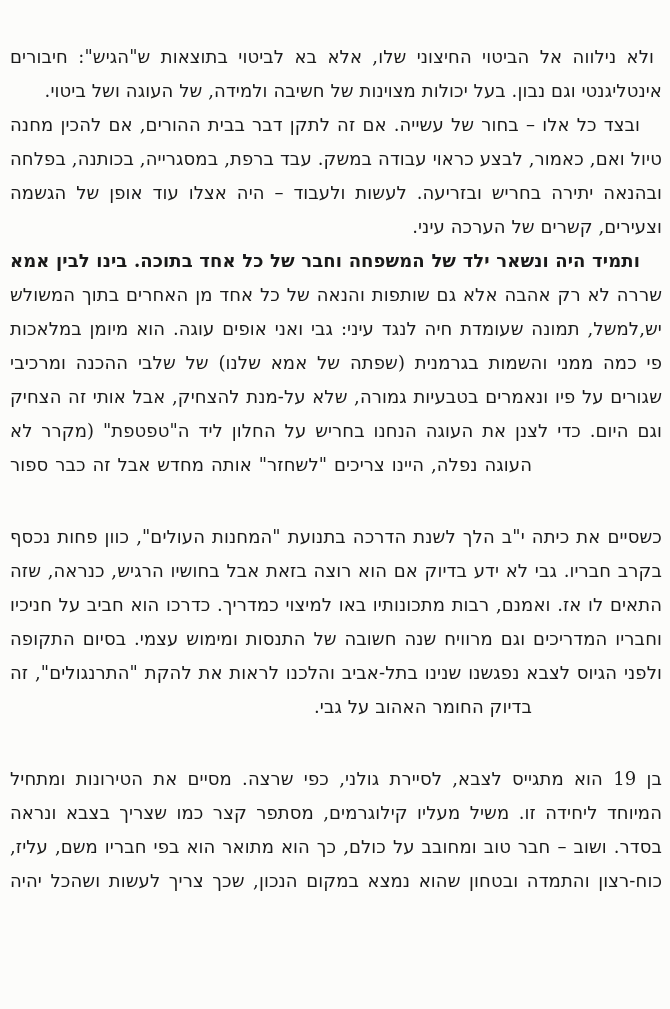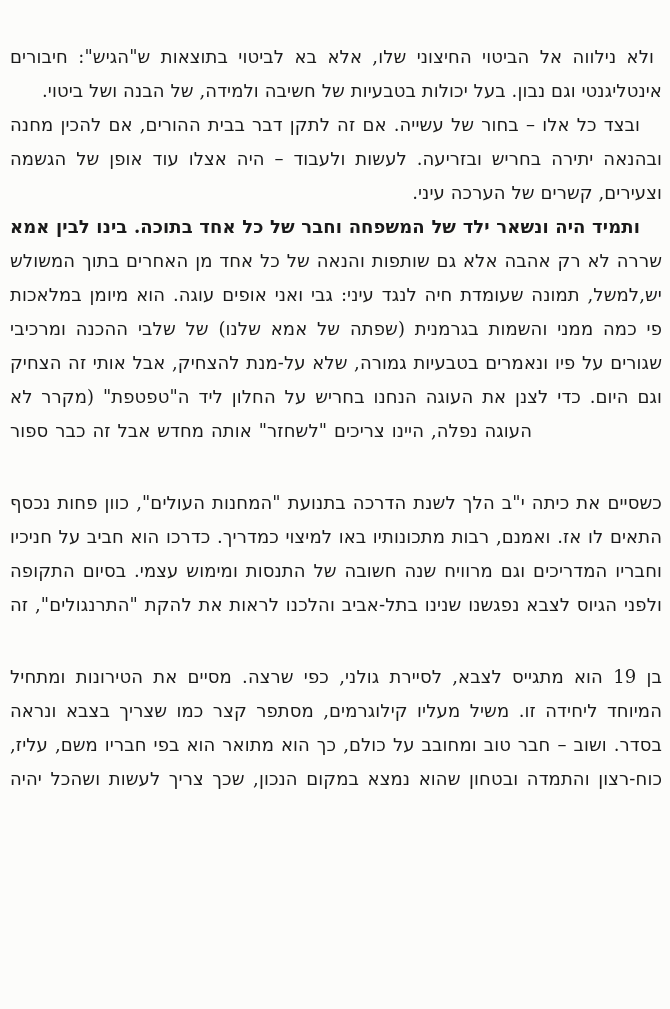--- a/index.html
+++ b/index.html
@@ -49,41 +49,44 @@
     text-align-last: right;
   }
 </style>
 </head>
 <body>
 
 <div class="page">
   <div class="text-block" id="text-block">
       <div class="para">
         <div class="line" style="padding-right: 8px;">ולא נילווה אל הביטוי החיצוני שלו, אלא בא לביטוי בתוצאות ש"הגיש": חיבורים</div>
-        <div class="line end-right">אינטליגנטי וגם נבון. בעל יכולות בטבעיות של חשיבה ולמידה, של הבנה ושל ביטוי.</div>
+        <div class="line end-right">אינטליגנטי וגם נבון. בעל יכולות מצוינות של חשיבה ולמידה, של העוגה ושל ביטוי.</div>
       </div>
       <div class="para">
         <div class="line" style="padding-right: 22px;">ובצד כל אלו – בחור של עשייה. אם זה לתקן דבר בבית ההורים, אם להכין מחנה או</div>
+        <div class="line">טיול ואם, כאמור, לבצע כראוי עבודה במשק. עבד ברפת, במסגרייה, בכותנה, בפלחה</div>
         <div class="line">ובהנאה יתירה בחריש ובזריעה. לעשות ולעבוד – היה אצלו עוד אופן של הגשמה עצמית,</div>
         <div class="line end-right">וצעירים, קשרים של הערכה עיני.</div>
       </div>
       <div class="para">
         <div class="line" style="padding-right: 22px; font-weight: bold;">ותמיד היה ונשאר ילד של המשפחה וחבר של כל אחד בתוכה. בינו לבין אמא ואבא</div>
         <div class="line">שררה לא רק אהבה אלא גם שותפות והנאה של כל אחד מן האחרים בתוך המשולש הזה.</div>
         <div class="line">יש,למשל, תמונה שעומדת חיה לנגד עיני: גבי ואני אופים עוגה. הוא מיומן במלאכות אלה</div>
         <div class="line">פי כמה ממני והשמות בגרמנית (שפתה של אמא שלנו) של שלבי ההכנה ומרכיבי העוגה</div>
         <div class="line">שגורים על פיו ונאמרים בטבעיות גמורה, שלא על-מנת להצחיק, אבל אותי זה הצחיק אז</div>
         <div class="line">וגם היום. כדי לצנן את העוגה הנחנו בחריש על החלון ליד ה"טפטפת" (מקרר לא היה),</div>
         <div class="line end-right" style="padding-right: 130px;">העוגה נפלה, היינו צריכים "לשחזר" אותה מחדש אבל זה כבר ספור אחר...</div>
       </div>
       <div class="para gap-before">
         <div class="line">כשסיים את כיתה י"ב הלך לשנת הדרכה בתנועת "המחנות העולים", כוון פחות נכסף אז</div>
+        <div class="line">בקרב חבריו. גבי לא ידע בדיוק אם הוא רוצה בזאת אבל בחושיו הרגיש, כנראה, שזה</div>
         <div class="line">התאים לו אז. ואמנם, רבות מתכונותיו באו למיצוי כמדריך. כדרכו הוא חביב על חניכיו</div>
         <div class="line">וחבריו המדריכים וגם מרוויח שנה חשובה של התנסות ומימוש עצמי. בסיום התקופה הזו</div>
         <div class="line">ולפני הגיוס לצבא נפגשנו שנינו בתל-אביב והלכנו לראות את להקת "התרנגולים", זה היה</div>
+        <div class="line end-right" style="padding-right: 130px;">בדיוק החומר האהוב על גבי.</div>
       </div>
       <div class="para gap-before">
         <div class="line">בן 19 הוא מתגייס לצבא, לסיירת גולני, כפי שרצה. מסיים את הטירונות ומתחיל במסלול</div>
         <div class="line">המיוחד ליחידה זו. משיל מעליו קילוגרמים, מסתפר קצר כמו שצריך בצבא ונראה נהדר.</div>
         <div class="line">בסדר. ושוב – חבר טוב ומחובב על כולם, כך הוא מתואר הוא בפי חבריו משם, עליז,</div>
         <div class="line">כוח-רצון והתמדה ובטחון שהוא נמצא במקום הנכון, שכך צריך לעשות ושהכל יהיה</div>
       </div>
     </div>
 </div>
 

